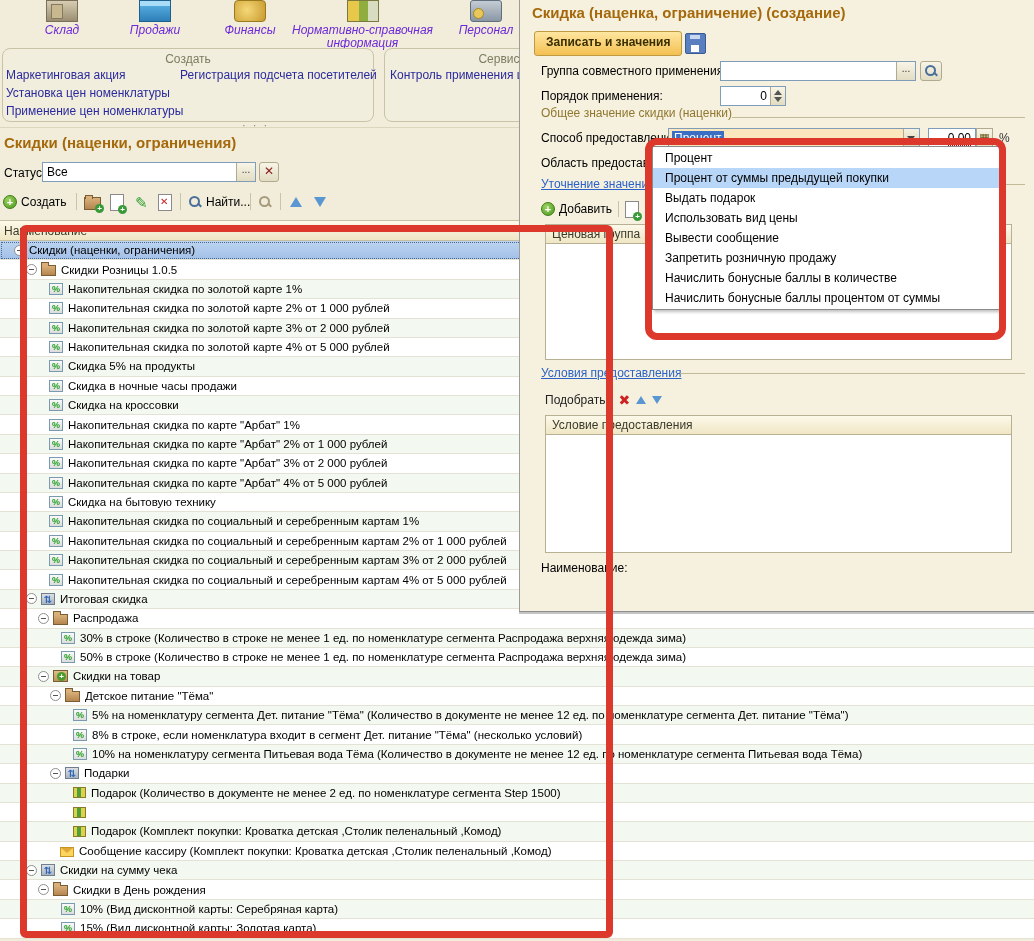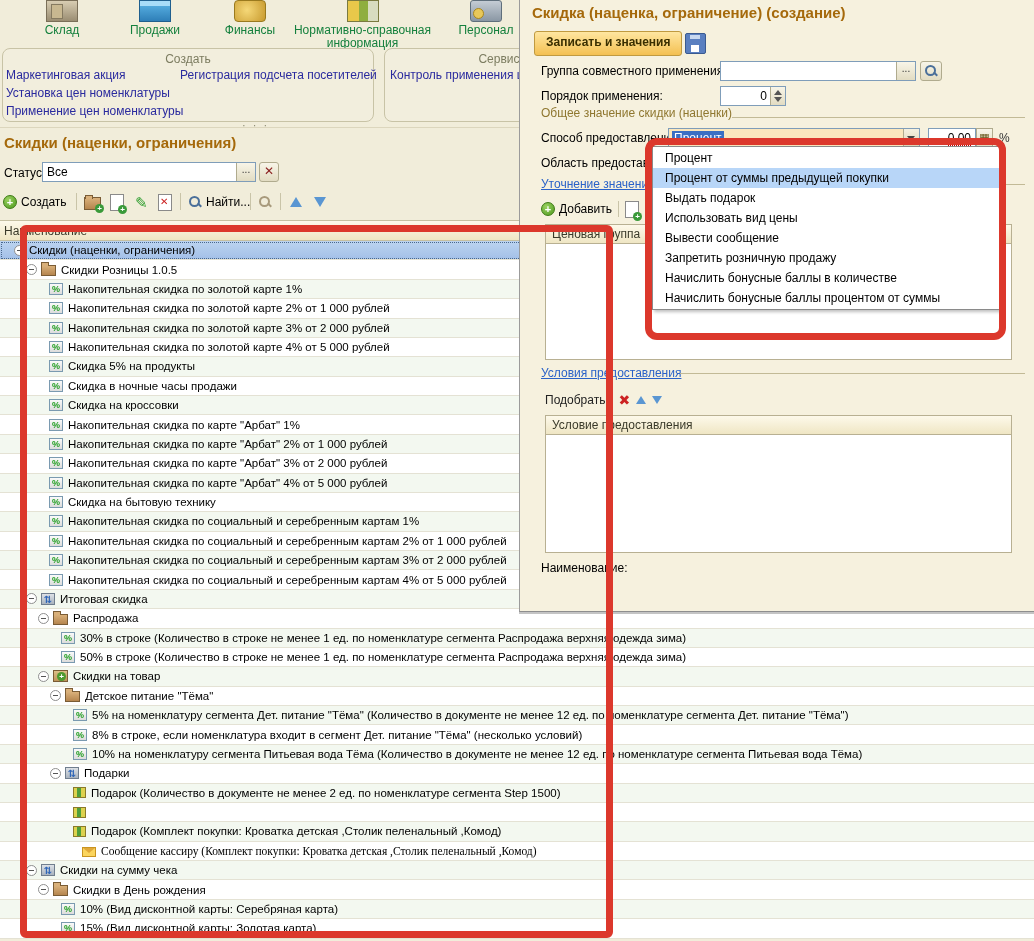--- a/index.html
+++ b/index.html
@@ -13,21 +13,21 @@
   .tab{position:absolute;top:0;text-align:center;cursor:default;}
   .tab-icon{height:20px;width:30px;margin:0 auto 2px;position:relative;}
   .ti-warehouse{background:linear-gradient(#d8cdb2,#9a8d72);border:1px solid #7a6f58;}
   .ti-warehouse::before{content:"";position:absolute;left:4px;top:3px;width:10px;height:13px;background:#c8b890;border:1px solid #857a60;}
   .ti-sales{background:linear-gradient(#5fb7e8,#2e7fb8);border:1px solid #1f5f8e;}
   .ti-sales::before{content:"";position:absolute;left:0;top:0;right:0;height:5px;background:#a8dcf8;}
   .ti-finance{background:radial-gradient(circle at 40% 45%,#f5d878,#c89a2e);border:1px solid #9a7a1e;border-radius:4px;}
   .ti-reference{background:linear-gradient(90deg,#e8c84a 0 38%,#8fae3f 38% 68%,#d8dcc0 68%);border:1px solid #7a7a40;}
   .ti-personnel{background:linear-gradient(#c4ccd4,#8a97a4);border:1px solid #5f6f7c;border-radius:3px;}
   .ti-personnel::before{content:"";position:absolute;left:2px;bottom:2px;width:9px;height:9px;border-radius:50%;background:#e8c85a;border:1px solid #a8861e;}
-  .tab-label{color:#15803d;font-size:12px;line-height:13px;}
+  .tab-label{color:#6d28d9;font-size:12px;line-height:13px;font-style:italic;}
   .rib-box{position:absolute;top:48px;height:74px;border:1px solid #c8c3a6;border-radius:8px;background:#f2eedd;box-sizing:border-box;}
   .rib-box-title{text-align:center;color:#7c7c60;font-size:12px;padding-top:3px;}
   .rib-link{position:absolute;color:#2a2a9e;white-space:nowrap;font-size:12px;cursor:pointer;}
   .splitter-dots{position:absolute;top:119px;left:242px;color:#8a8a72;font-size:11px;letter-spacing:2px;}
   .rib-sep{position:absolute;top:127px;left:0;width:1034px;border-top:1px solid #dcd6bd;}
   
   .panel-title{position:absolute;left:4px;top:134px;font-size:15px;font-weight:bold;color:#a5690b;z-index:2;}
   .status-row{position:absolute;left:0;top:162px;height:22px;z-index:2;width:519px;}
   .status-label{position:absolute;left:4px;top:4px;}
   .combo{position:absolute;left:42px;top:0;width:214px;height:20px;background:#fff;border:1px solid #7f9db9;box-sizing:border-box;}
@@ -357,21 +357,21 @@
   </div>
     <div class="trow" style="padding-left: 73px;">
 
     <span class="ic ic-gift"></span>
   </div>
     <div class="trow green" style="padding-left: 73px;">
 
     <span class="ic ic-gift"></span>
     <span class="rtext">Подарок (Комплект покупки: Кроватка детская ,Столик пеленальный ,Комод)</span>
   </div>
-    <div class="trow" style="padding-left: 82px; font-family: Liberation Serif, serif;">
+    <div class="trow" style="padding-left: 60px;">
 
     <span class="ic ic-mail"></span>
     <span class="rtext">Сообщение кассиру (Комплект покупки: Кроватка детская ,Столик пеленальный ,Комод)</span>
   </div>
     <div class="trow green" style="padding-left: 26px;">
     <span class="expander"></span>
     <span class="ic ic-group">⇅</span>
     <span class="rtext">Скидки на сумму чека</span>
   </div>
     <div class="trow" style="padding-left: 38px;">

